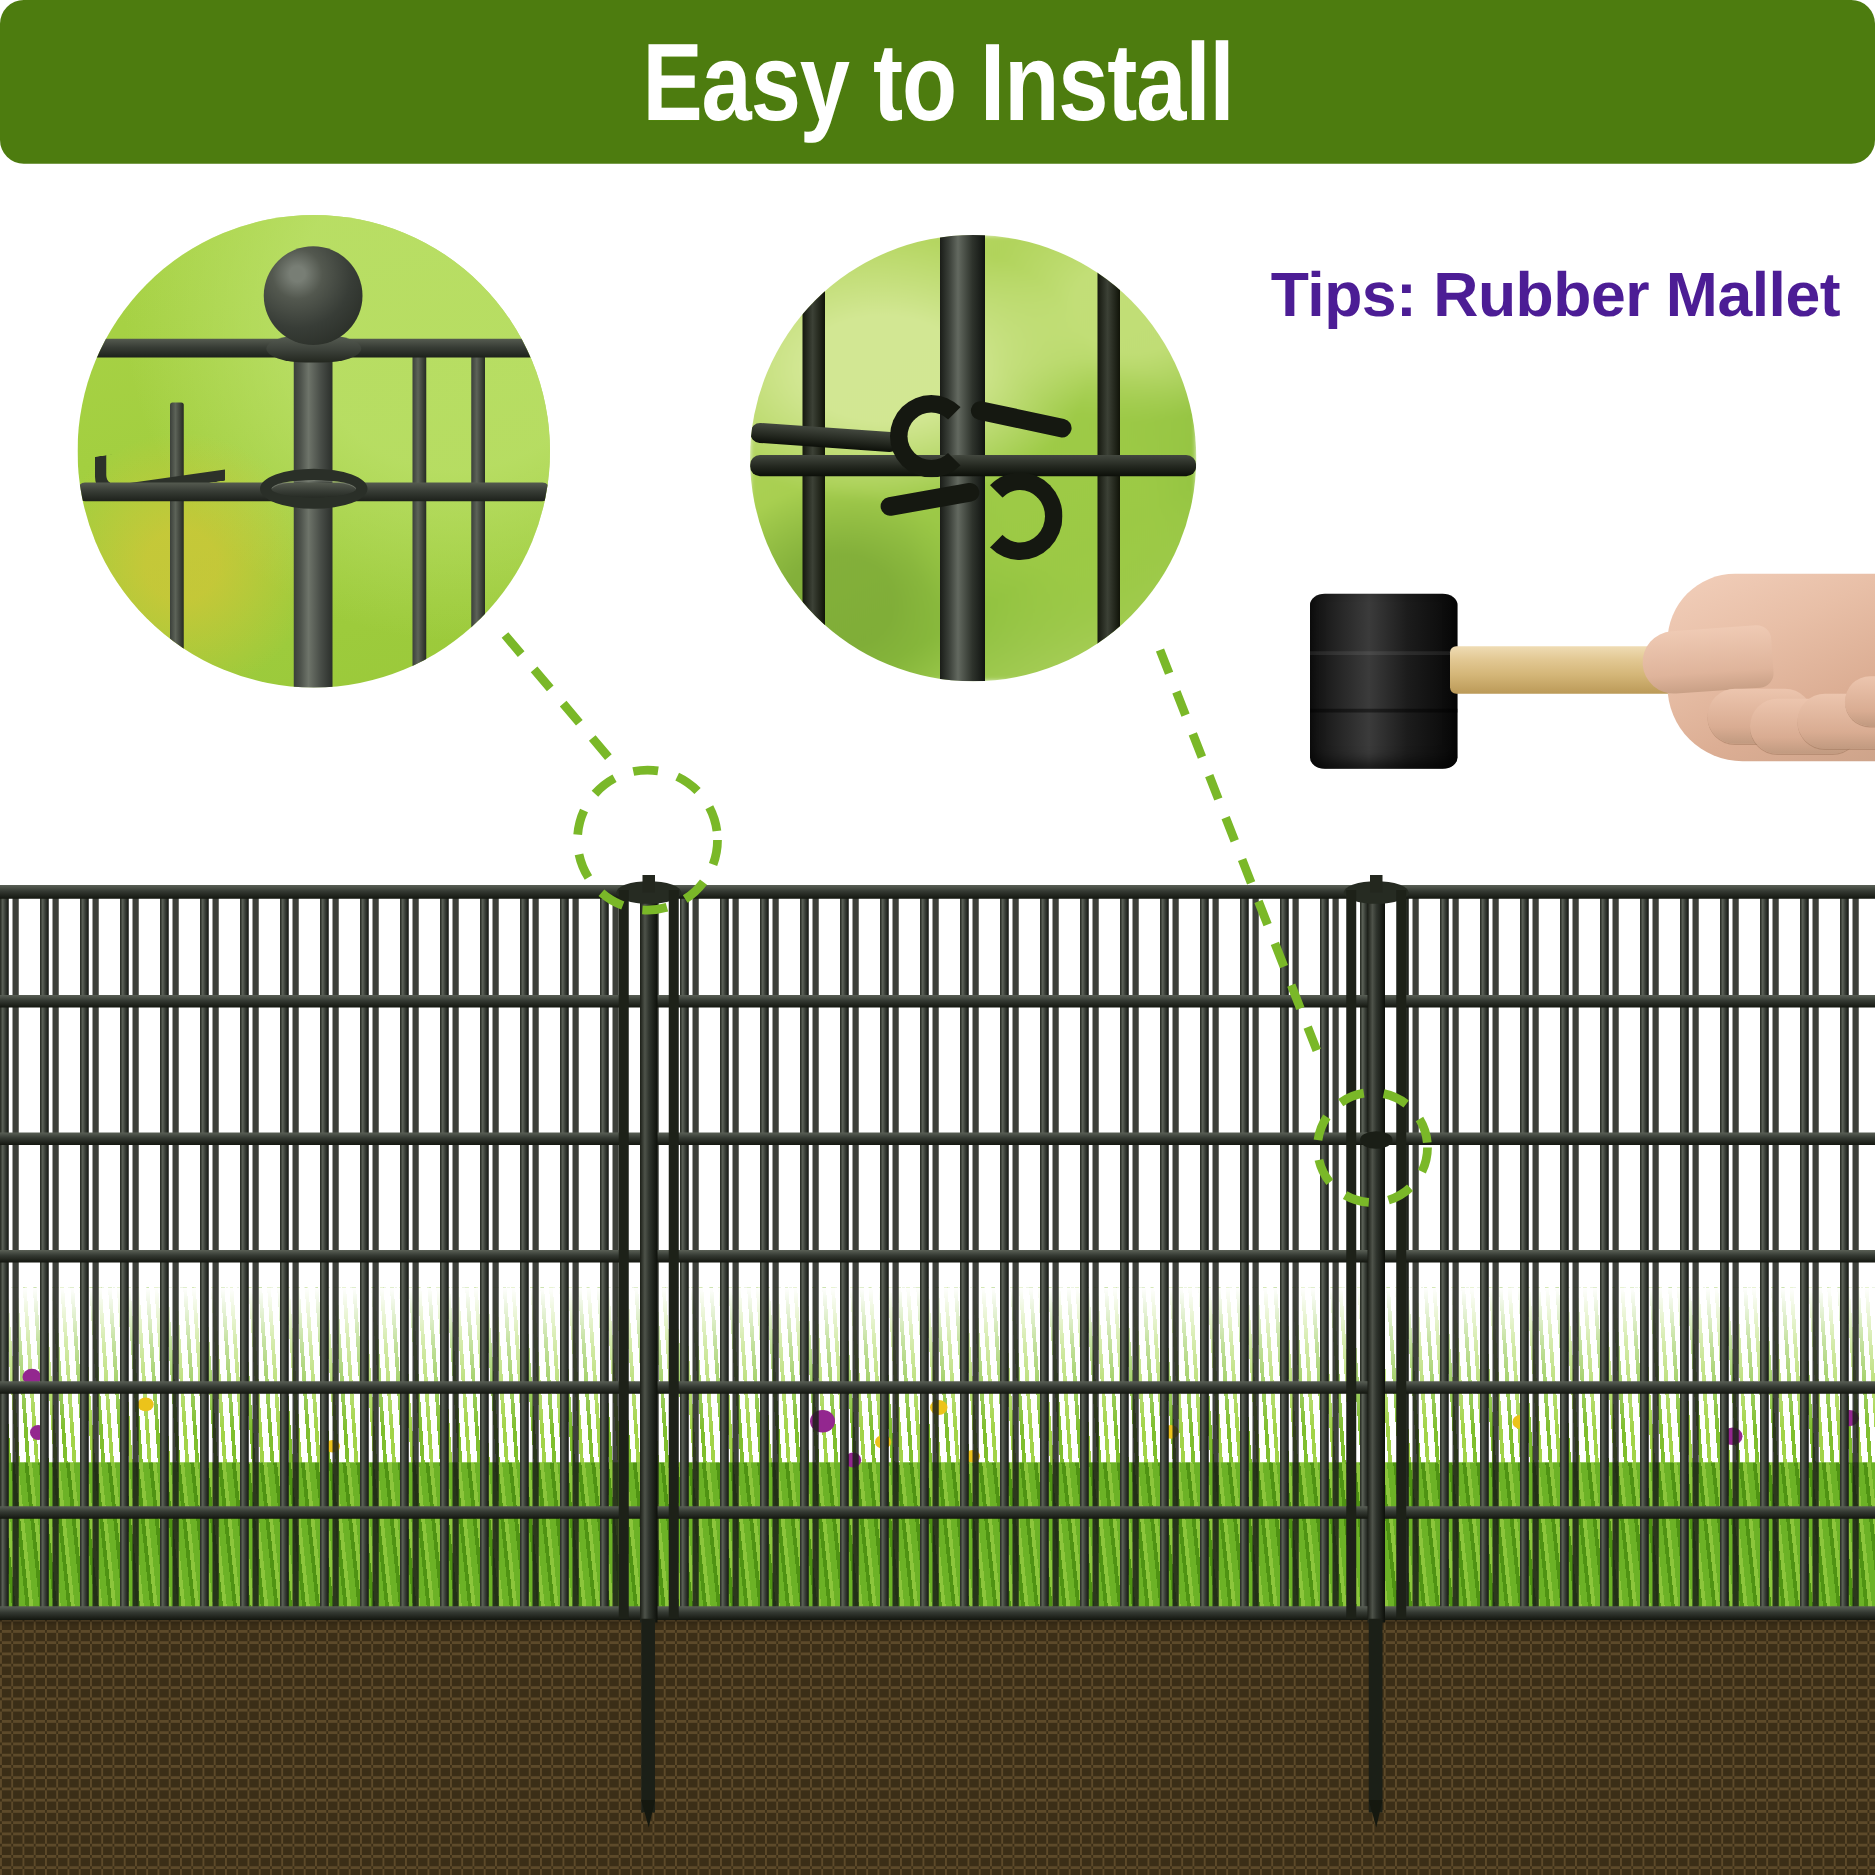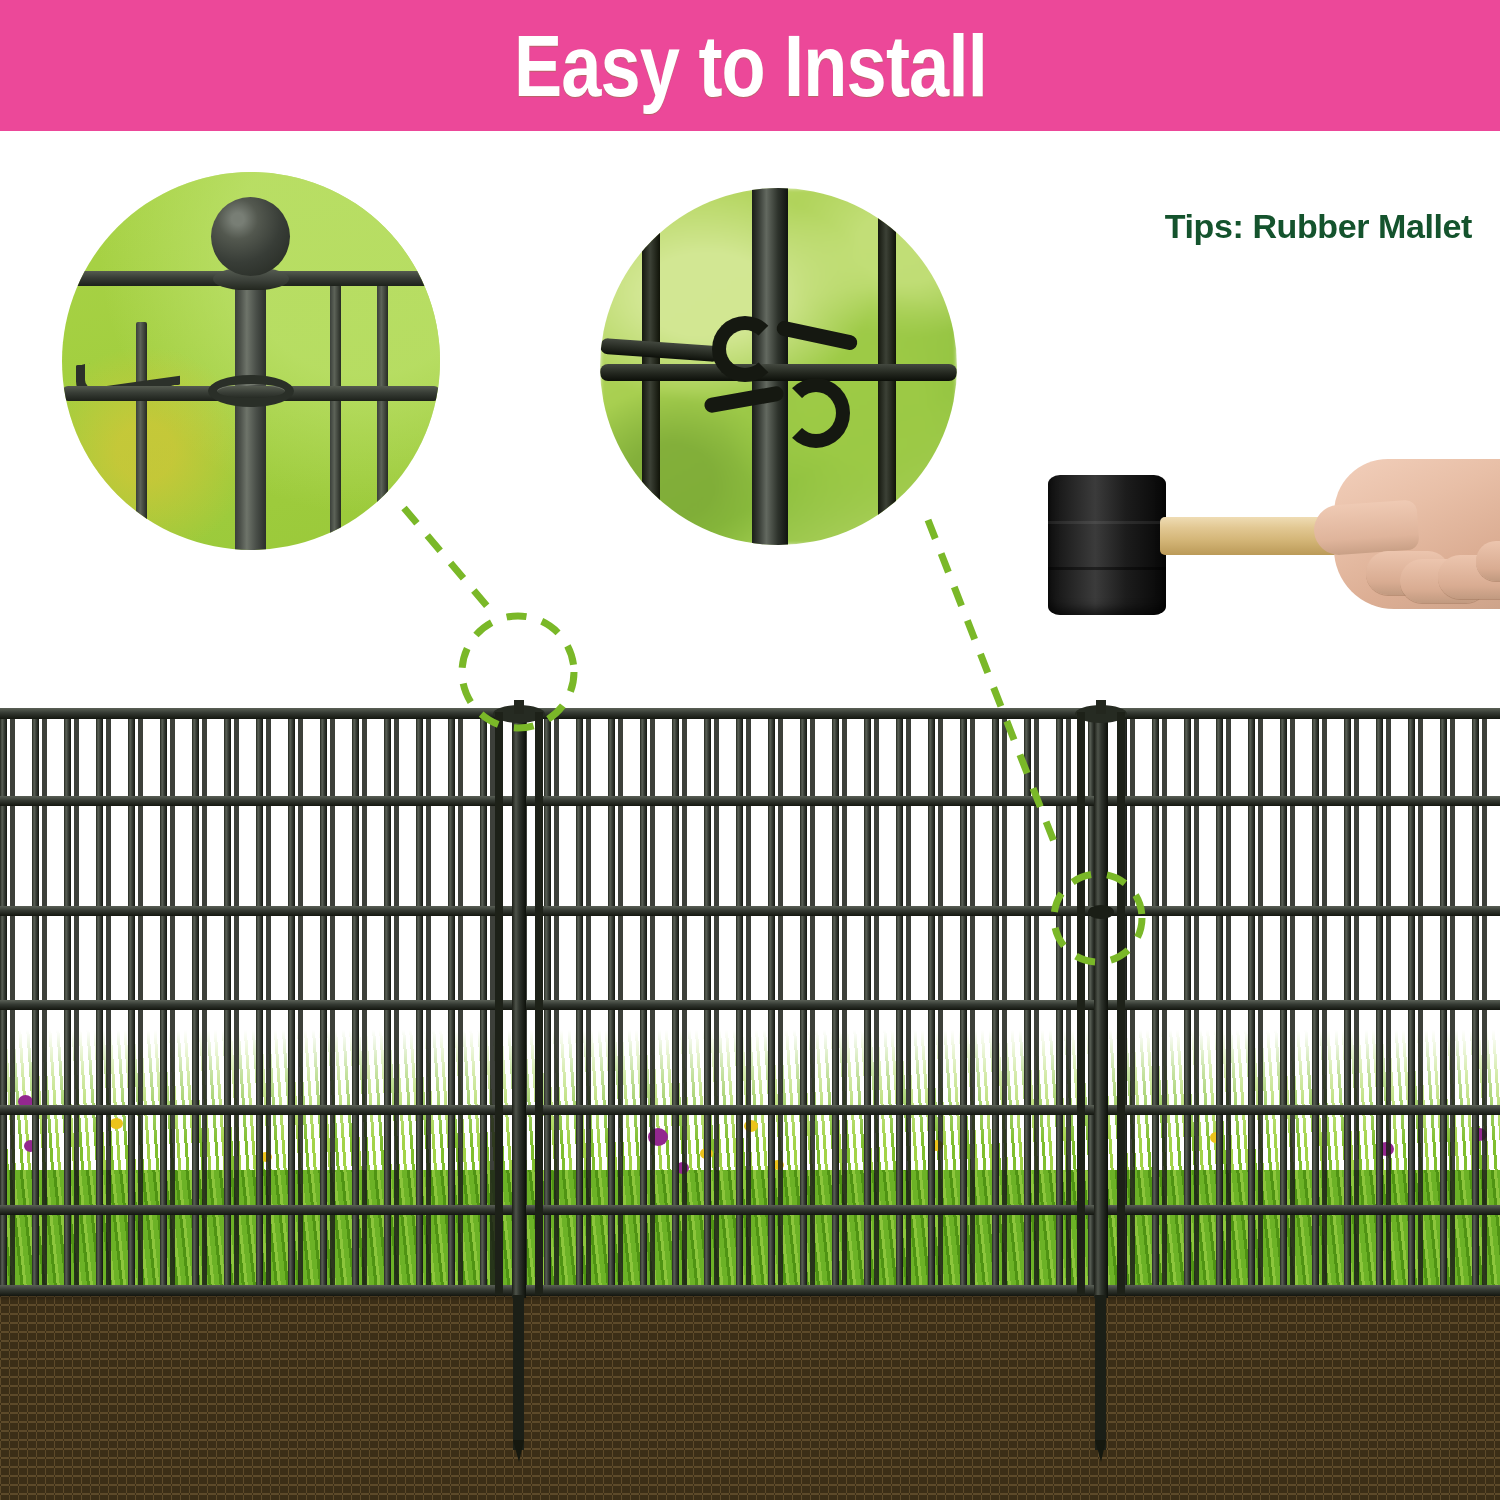--- a/index.html
+++ b/index.html
@@ -9,41 +9,41 @@
     font-family:"Liberation Sans", sans-serif;
     background:#ffffff;
     position:relative;
     overflow:hidden;
   }
   .stage { position:absolute; left:0; top:0; width:1500px; height:1500px; background:#fff; }
 
   
   .banner {
     position:absolute; left:0; top:0; width:1500px; height:131px;
-    background:#ec4899;
-    display:flex; align-items:center; justify-content:center;
+    background:#4d7c0f;
+    display:flex; align-items:center; justify-content:center;border-radius:19px;
   }
   .banner-title {
     color:#ffffff;
     font-size:88px;
     font-weight:bold;
     letter-spacing:-1px;
     line-height:1;
     transform:scaleX(0.82);
     transform-origin:center;
     white-space:nowrap;
     text-shadow:0 1px 1px rgba(90,150,8,.35);
   }
 
   
   .tips {
     position:absolute; right:28px; top:204px;
     text-align:right;
-    color:#14532d;
-    font-size:34px;
+    color:#4c1d95;
+    font-size:50px;
     font-weight:bold;
     line-height:1.30;
     letter-spacing:-0.4px;
     white-space:nowrap;
   }
   .tips .tips-line { display:block; }
 
   
   .detail-circle {
     position:absolute;

